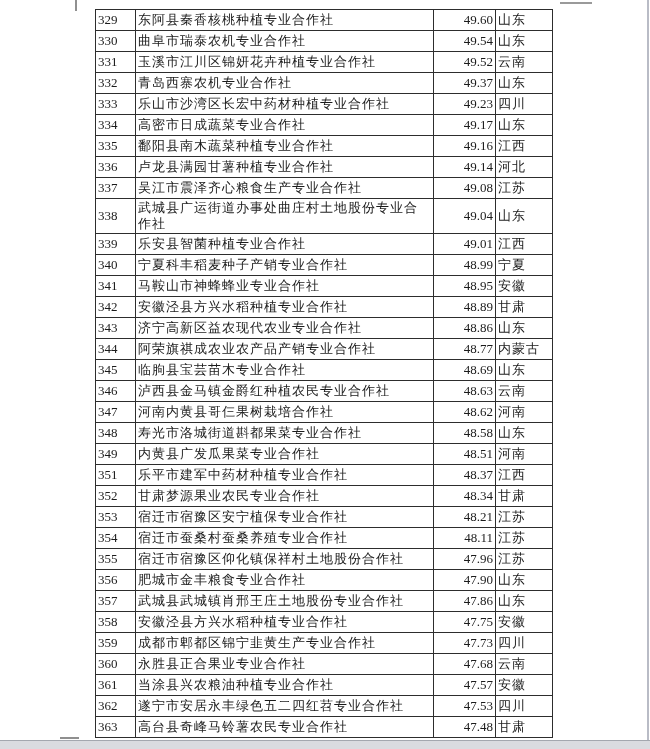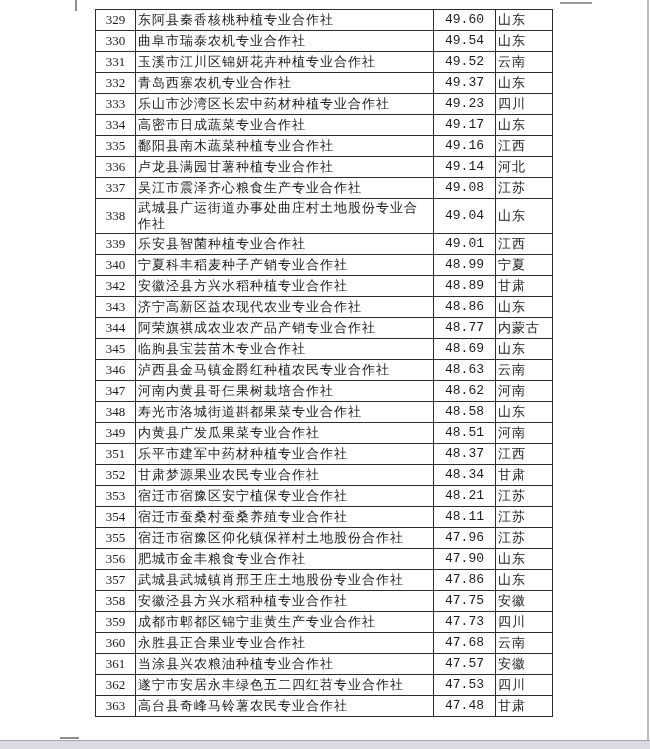--- a/index.html
+++ b/index.html
@@ -21,23 +21,23 @@
   table.ranking td{
     border:1.5px solid #2d2d2d;
     color:#1b1b1b;
     font-size:13px;
     line-height:16px;
     height:18px;
     padding:1px 2px;
     overflow:hidden;
     vertical-align:middle;
   }
-  td.cell-rank{text-align:center;font-size:13px;}
+  td.cell-rank{font-size:13px;}
   td.cell-name{text-align:left;padding-left:12px;letter-spacing:1px;word-break:break-all;font-family:Liberation Serif, serif;}
-  td.cell-score{text-align:center;font-size:13.5px;font-family:Liberation Mono, monospace;}
+  td.cell-score{text-align:right;font-size:13.5px;}
   td.cell-province{text-align:left;font-size:12.5px;letter-spacing:1px;}
   col.c-rank{width:40px;}
   col.c-name{width:298px;}
   col.c-score{width:62px;}
   col.c-province{width:57px;}
 </style>
 </head>
 <body>
 
 <div class="tick-top-left"></div>
@@ -132,20 +132,26 @@
     <td class="cell-province">江西</td>
   </tr>
 
   <tr>
     <td class="cell-rank">340</td>
     <td class="cell-name">宁夏科丰稻麦种子产销专业合作社</td>
     <td class="cell-score">48.99</td>
     <td class="cell-province">宁夏</td>
   </tr>
 
+  <tr>
+    <td class="cell-rank">341</td>
+    <td class="cell-name">马鞍山市神蜂蜂业专业合作社</td>
+    <td class="cell-score">48.95</td>
+    <td class="cell-province">安徽</td>
+  </tr>
 
   <tr>
     <td class="cell-rank">342</td>
     <td class="cell-name">安徽泾县方兴水稻种植专业合作社</td>
     <td class="cell-score">48.89</td>
     <td class="cell-province">甘肃</td>
   </tr>
 
   <tr>
     <td class="cell-rank">343</td>

